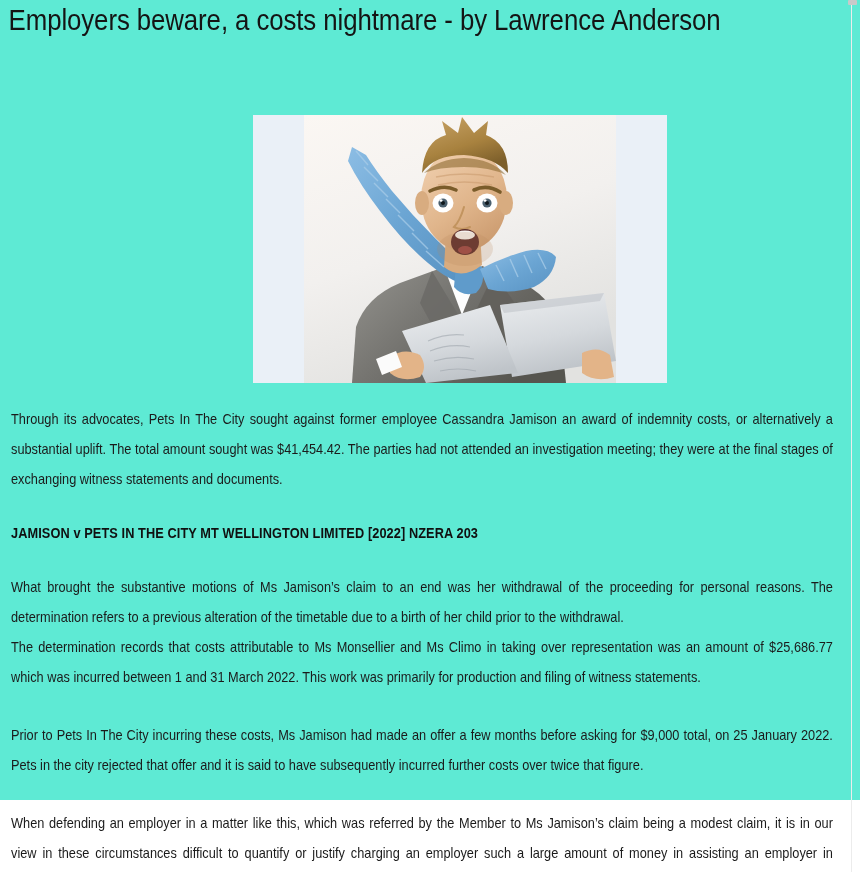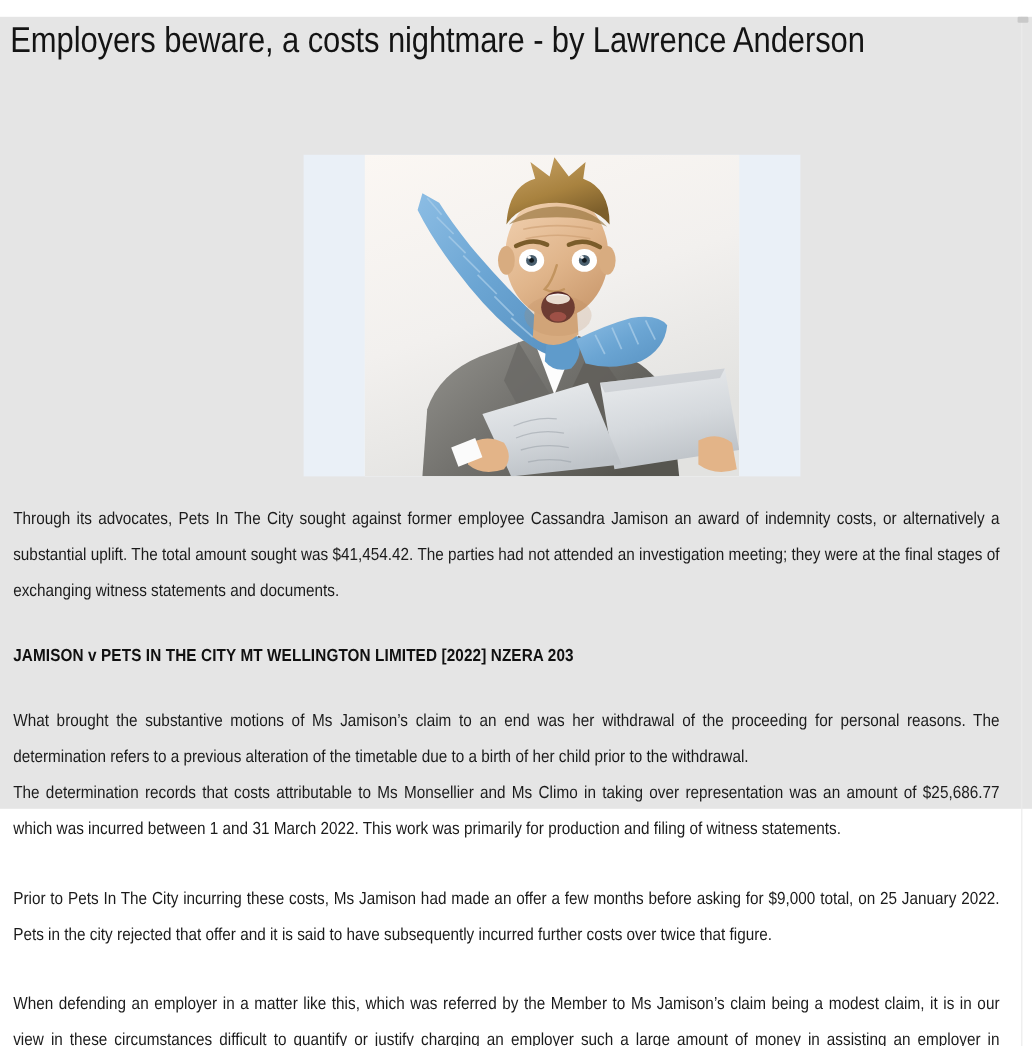--- a/index.html
+++ b/index.html
@@ -13,24 +13,23 @@
     overflow: hidden;
     font-family: "Liberation Sans", sans-serif;
     color: #1a1a1a;
     position: relative;
   }
 
   
   .page {
     position: relative;
     width: 860px;
-    height: 660px;
+    height: 800px;
     box-sizing: border-box;
-    background: #e5e5e5;
-    margin-top: 14px;
+    background: #5eead4;
   }
   .page-edge {
     position: absolute;
     top: 0;
     right: 8px;
     width: 1px;
     height: 872px;
     background: #ececec;
   }
   .scroll-nub {

